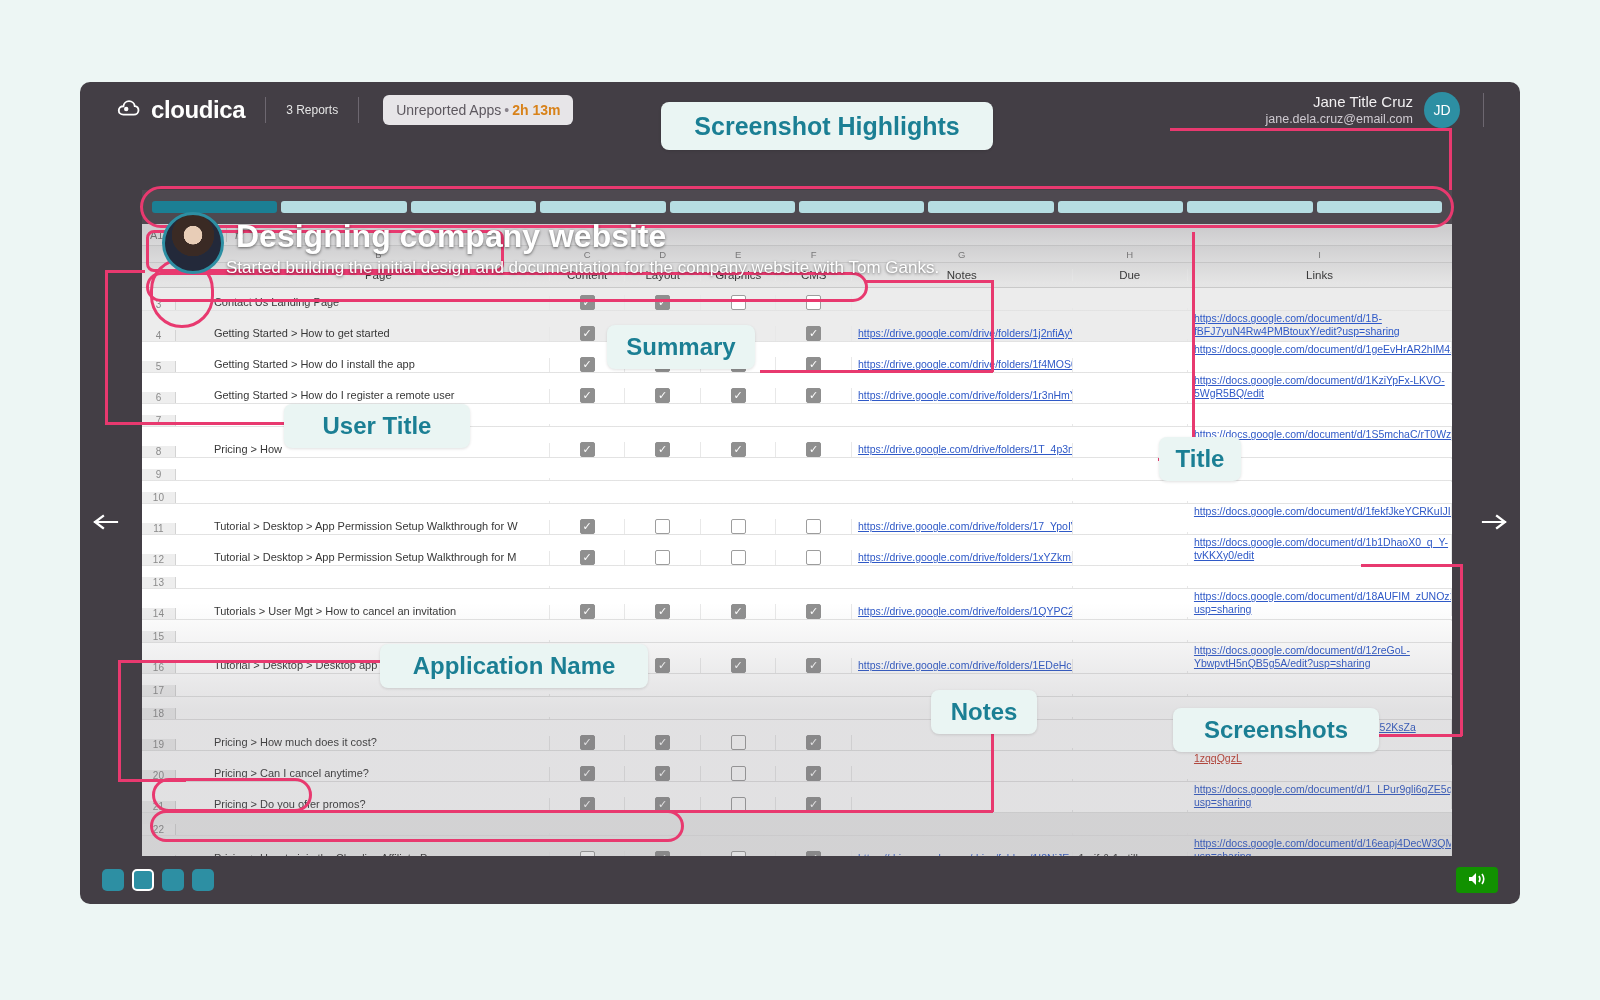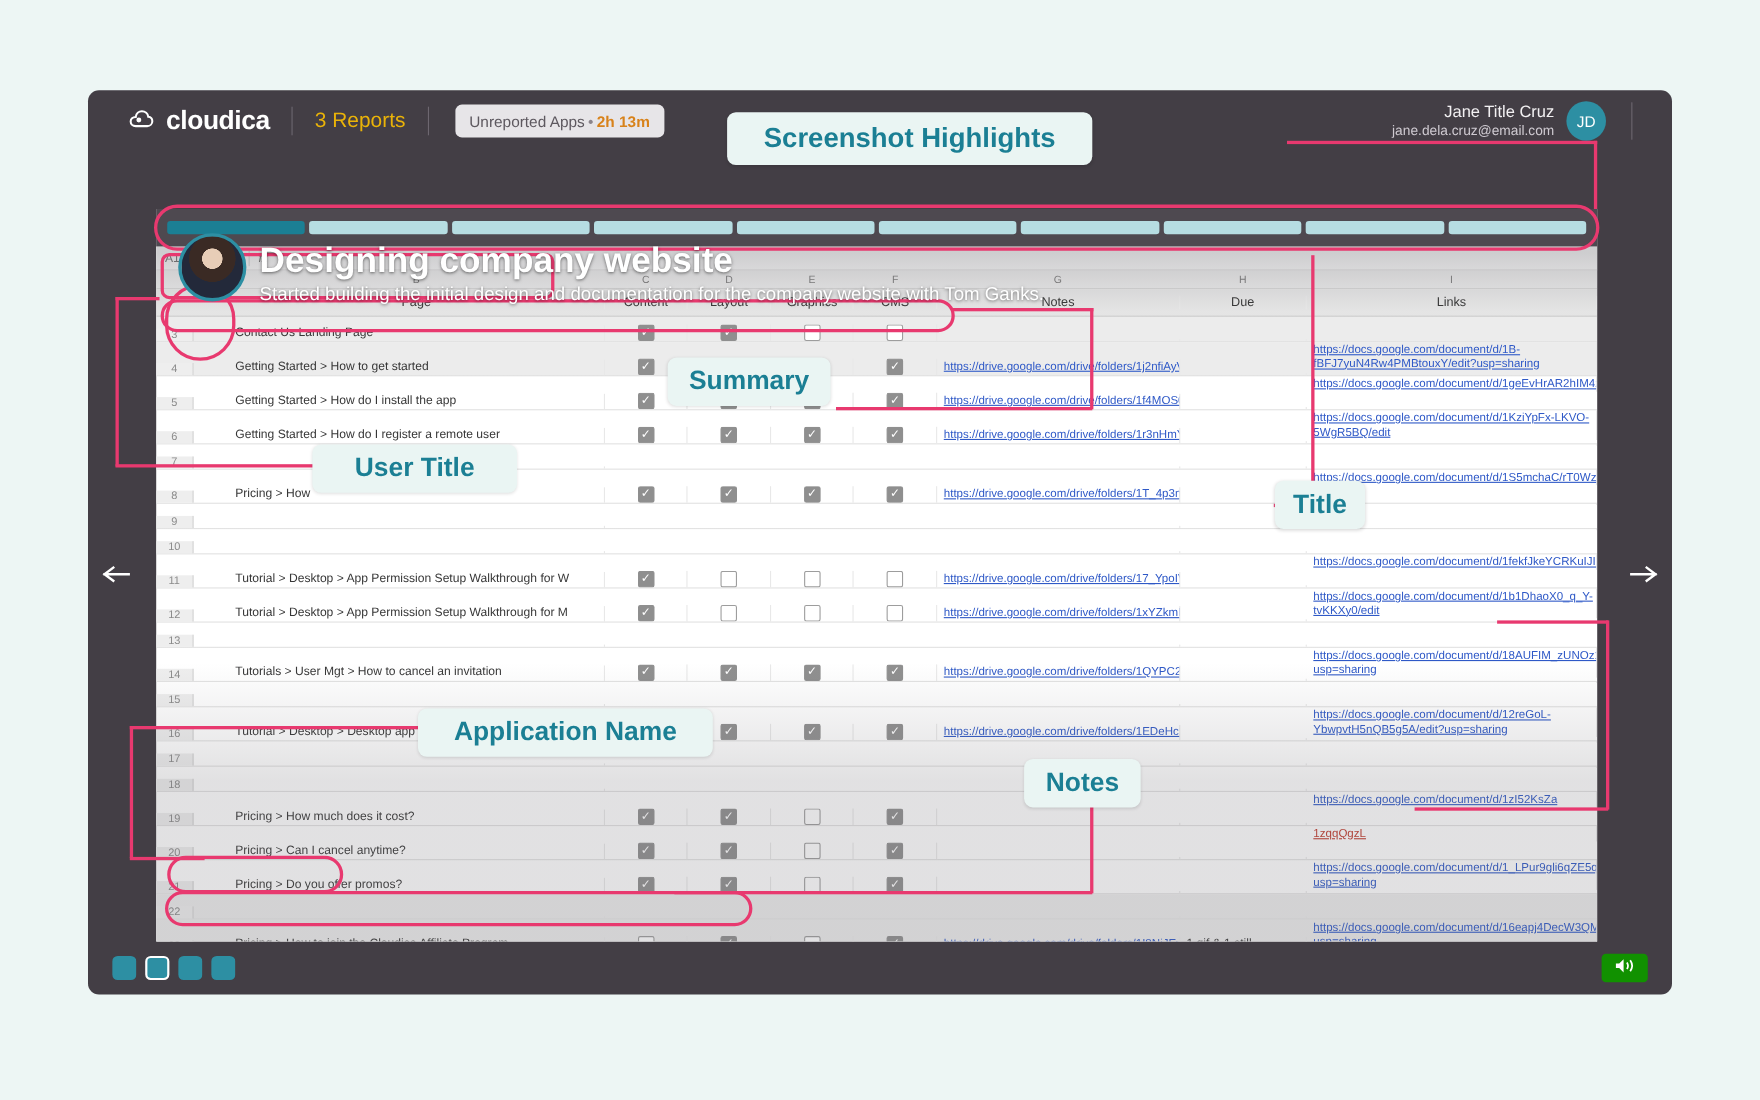--- a/index.html
+++ b/index.html
@@ -27,21 +27,21 @@
     display: flex; align-items: center;
     padding: 0 36px;
     color: #fff;
   }
   .brand { display: flex; align-items: center; gap: 9px; }
   .brand-logo { width: 26px; height: 26px; }
   .brand-name {
     font-size: 24px; font-weight: bold; letter-spacing: -0.4px; color: #fff;
   }
   .vdiv { width: 1px; height: 26px; background: #6d6770; margin: 0 20px; }
-  .reports-count { font-size: 19px; color: #eab308; }
+  .reports-count { font-size: 12px; color: #e5e5e5; }
   .chip {
     margin-left: 4px;
     background: #e7e5e8; color: #5d585f;
     border-radius: 6px;
     padding: 7px 13px;
     font-size: 14px;
     white-space: nowrap;
   }
   .chip b { color: #d8821a; }
   .chip .dot { color: #8a848c; margin: 0 3px; }
@@ -681,21 +681,21 @@
             <div class="c c-due" style="padding-bottom: 2px;">1 gif &amp; 1 still</div>
             <div class="c c-links" style="align-self: flex-start; padding-top: 1px;">
               <span class="lnk wrap">https://docs.google.com/document/d/16eapj4DecW3QMYgEIwWGT0/edit?usp=sharing</span>
             </div>
           </div>
         </div>
     </div>
 
     <div class="user-photo-big" style="left:20px; top:22px;"></div>
     <div class="ov-title" style="left:94px; top:28px;">Designing company website</div>
-    <div class="ov-sum" style="left:94px; top:68px;">Started building the initial design and documentation for the company website with Tom Ganks.</div>
+    <div class="ov-sum" style="left:84px; top:68px;">Started building the initial design and documentation for the company website with Tom Ganks.</div>
 
   </div>
 
   <div class="highlight-bar">
     <div class="hl-seg on"></div>
     <div class="hl-seg"></div>
     <div class="hl-seg"></div>
     <div class="hl-seg"></div>
     <div class="hl-seg"></div>
     <div class="hl-seg"></div>
@@ -754,20 +754,23 @@
   </div>
 
   <div class="callout" style="left:300px; top:562px; width:268px; height:44px; font-size:24px;">
     <span>Application Name</span>
   </div>
 
   <div class="callout" style="left:851px; top:608px; width:106px; height:44px; font-size:24px;">
     <span>Notes</span>
   </div>
 
+  <div class="callout" style="left:1093px; top:626px; width:206px; height:44px; font-size:24px;">
+    <span>Screenshots</span>
+  </div>
 
   <div class="nav-arrow" style="left:6px; top:420px;">
     <svg width="28" height="20" viewBox="0 0 28 20">
       <path d="M11 4 L3 10 L11 16 M3 10 H25" fill="none" stroke="#ffffff" stroke-width="2.2" stroke-linecap="square"></path>
     </svg>
   </div>
   <div class="nav-arrow" style="left:1394px; top:420px;">
     <svg width="28" height="20" viewBox="0 0 28 20">
       <path d="M17 4 L25 10 L17 16 M25 10 H3" fill="none" stroke="#ffffff" stroke-width="2.2" stroke-linecap="square"></path>
     </svg>

